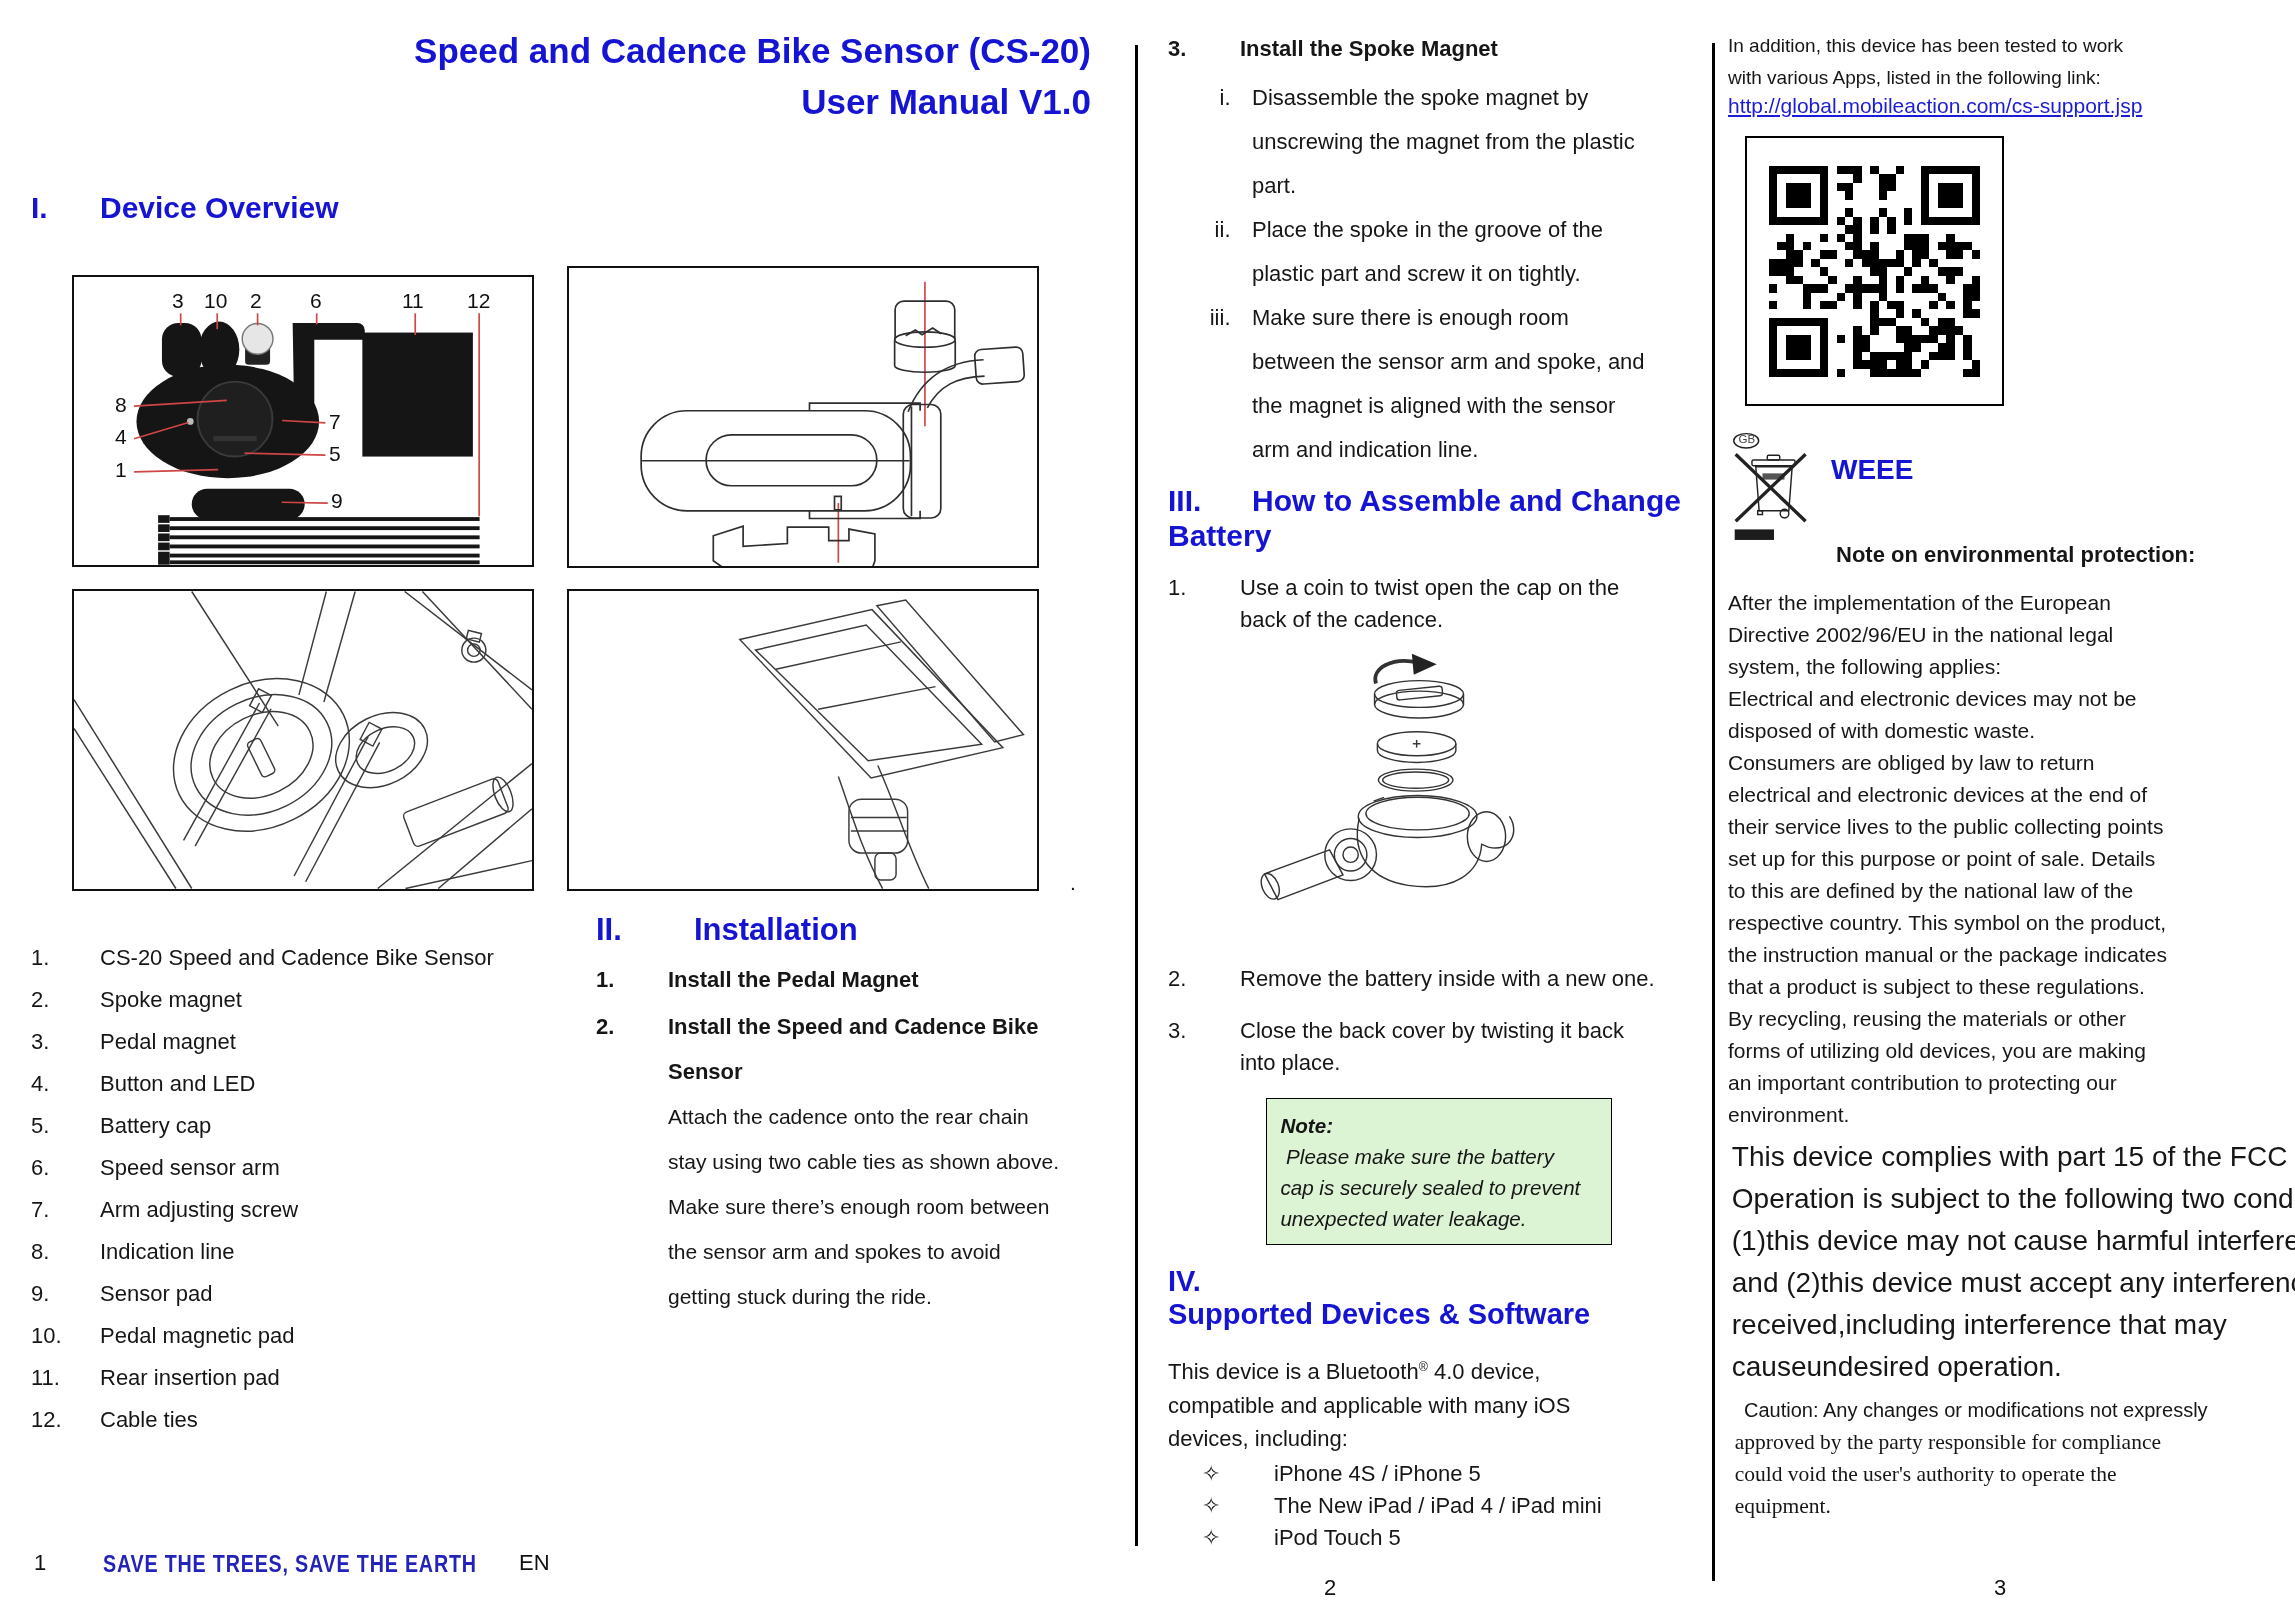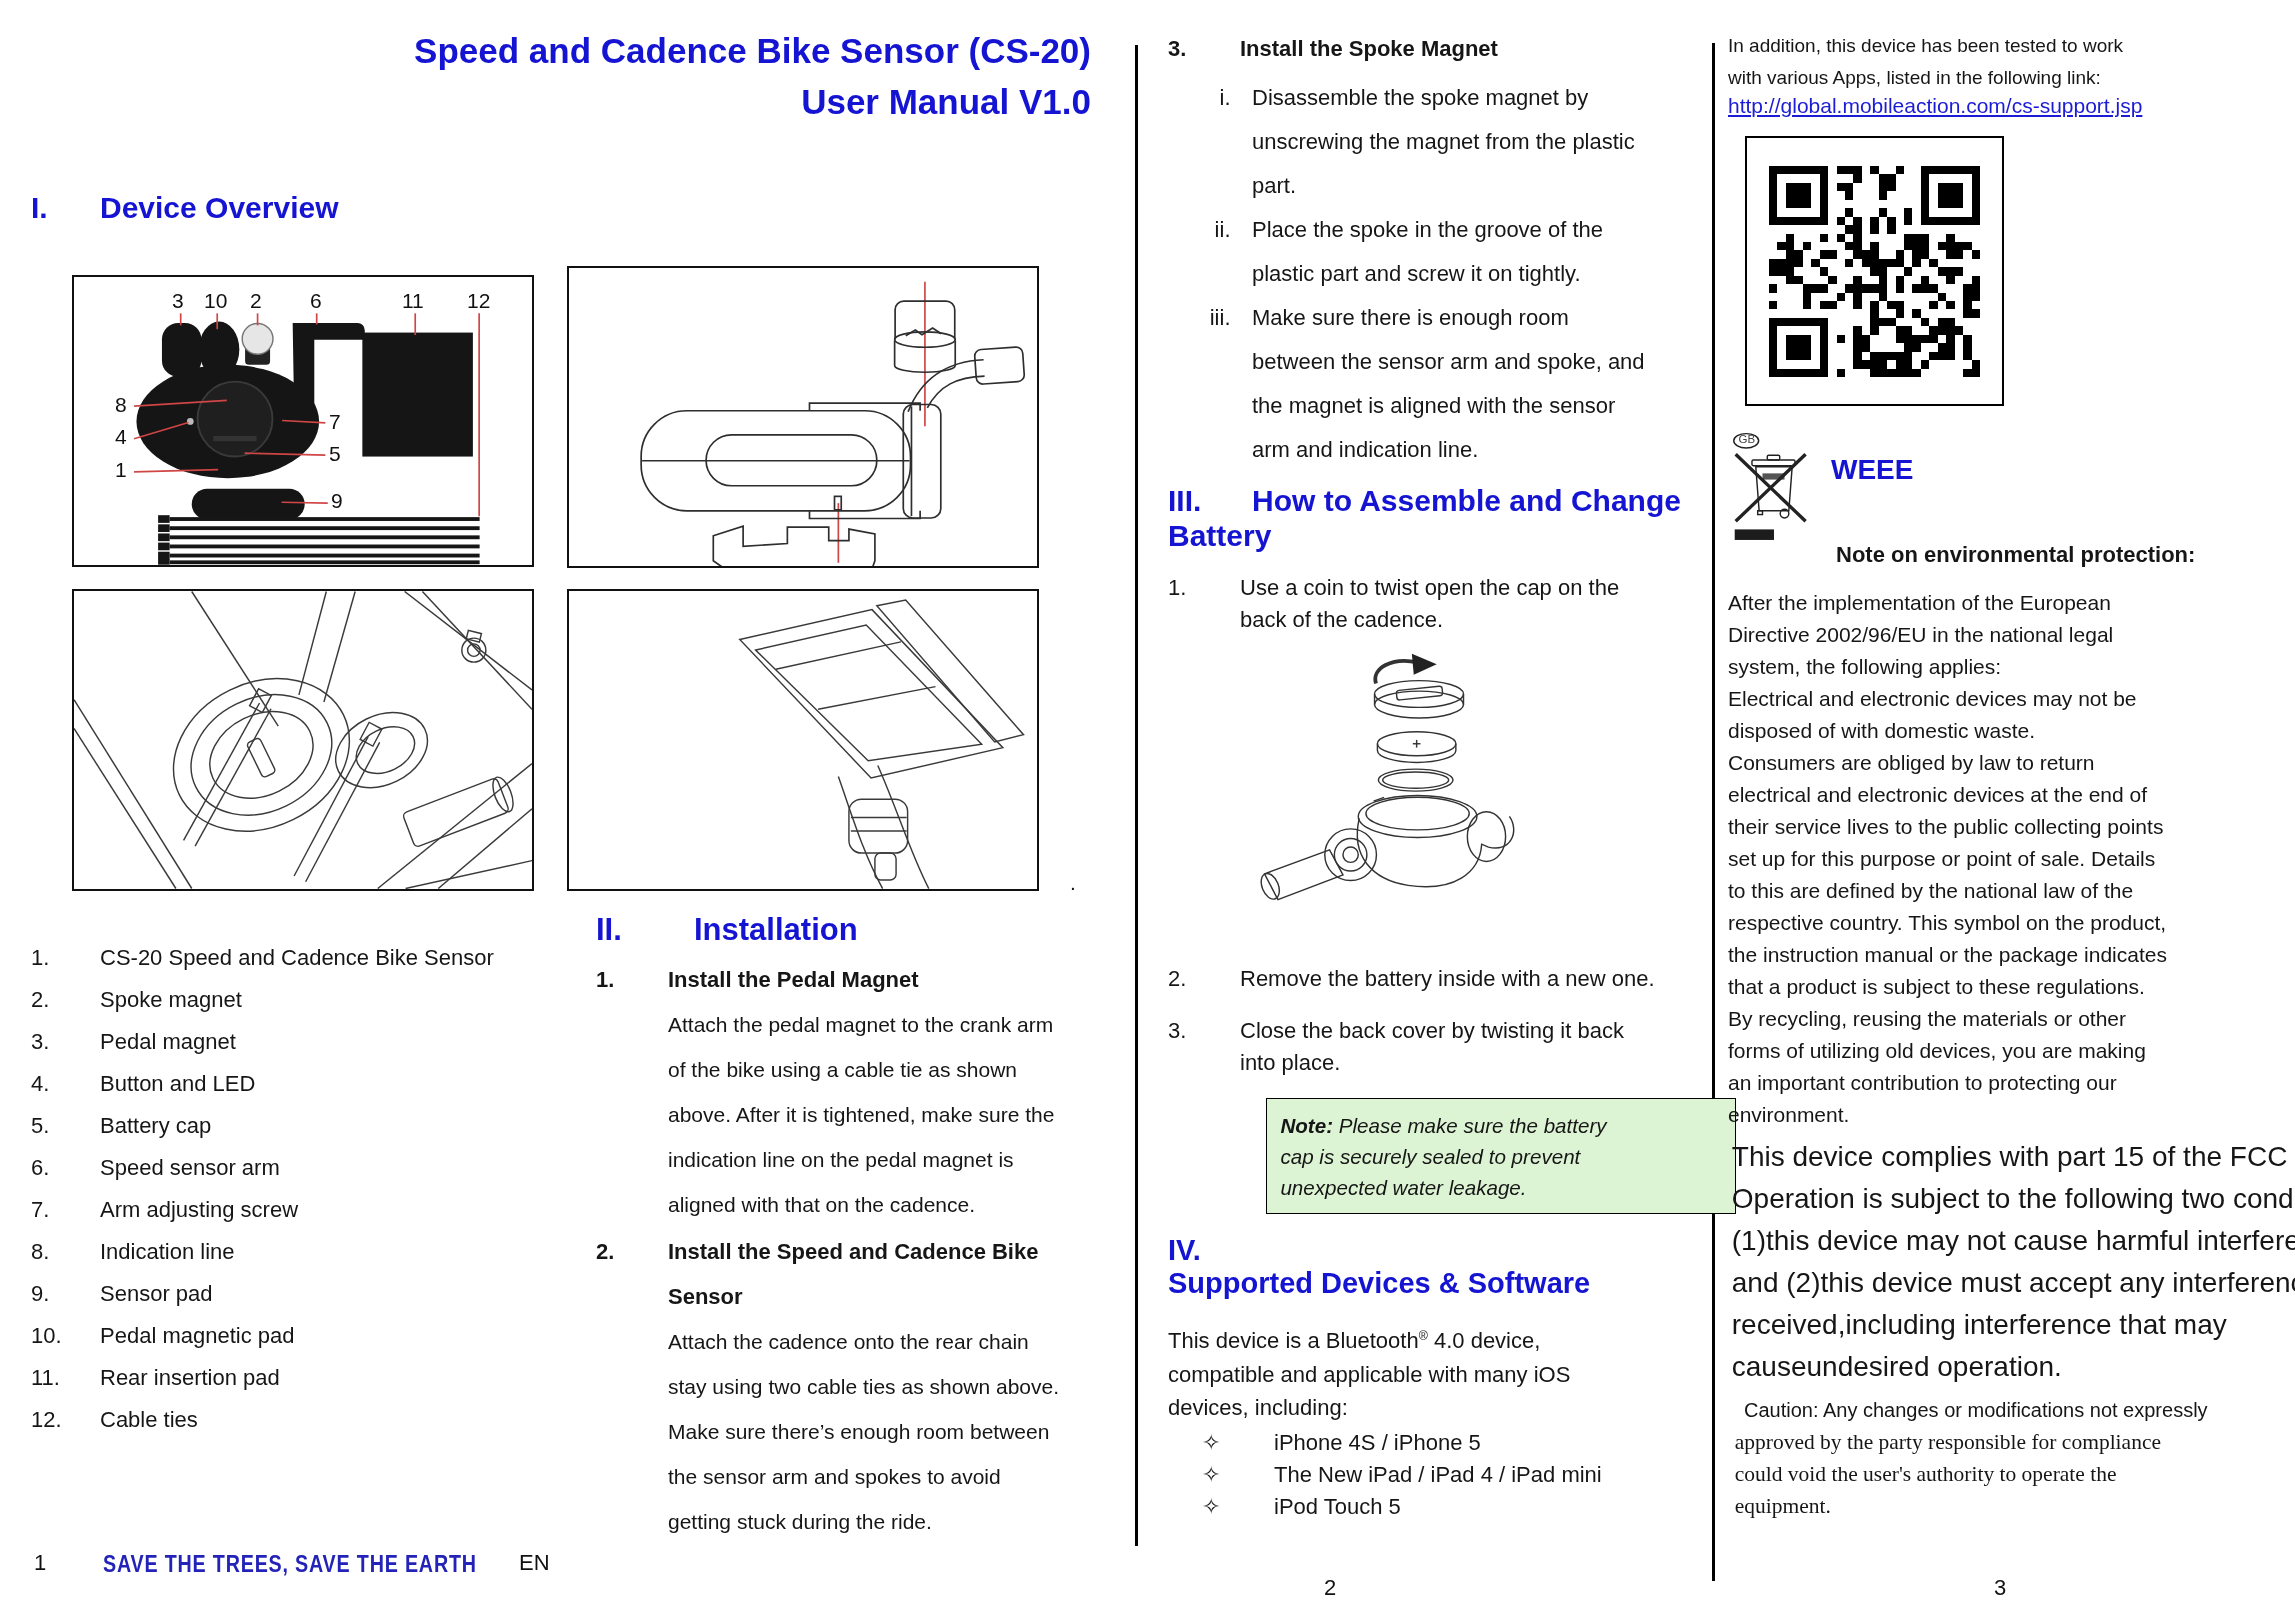--- a/index.html
+++ b/index.html
@@ -29,21 +29,21 @@
   .irow{display:flex;}
   .irow .inum{width:72px;flex:none;font-weight:bold;font-size:22px;line-height:45px;}
   .ititle{font-weight:bold;font-size:22px;line-height:45px;}
   
   .romanrow{display:flex;margin-left:21.5px;}
   .romanrow .rn{width:41px;flex:none;text-align:right;margin-right:21.5px;font-size:22px;line-height:44px;}
   .romanrow .rb{font-size:22px;line-height:44px;}
   .steprow{display:flex;}
   .steprow .sn{width:72px;flex:none;font-size:22px;line-height:32px;}
   .steprow .sb{font-size:22px;line-height:32px;}
-  .notebox{margin-left:98px;width:470px;background:#dcf3d4;border:1.9px solid #000;
+  .notebox{margin-left:98px;width:346px;background:#dcf3d4;border:1.9px solid #000;
            padding:10.5px 13.4px;font-style:italic;font-size:20.6px;line-height:31px;box-sizing:border-box;}
   .bulletrow{display:flex;margin-left:34px;font-size:22px;line-height:32px;}
   .bulletrow .bstar{width:72px;flex:none;}
   
   .p3intro{font-size:19px;line-height:32px;}
   .link{color:#1c1cd6;text-decoration:underline;font-size:21px;}
   .qrbox{margin-top:18px;margin-left:17px;width:259px;height:270px;border:2.4px solid #000;
          display:flex;align-items:center;justify-content:center;box-sizing:border-box;}
   .env{font-size:21px;line-height:32px;}
   .fcc{font-size:28px;line-height:42px;}
@@ -263,25 +263,20 @@
 
 <div class="abs" style="left:596px;top:912px;width:536px;">
   <div class="h1row" style="font-size:31px;">
     <span class="hnum" style="width:98px;">II.</span>
     <span>Installation</span>
   </div>
   <div class="irow" style="margin-top:8.6px;">
     <span class="inum">1.</span>
     <div>
       <div class="ititle">Install the Pedal Magnet</div>
-      <div class="inst pre">Attach the pedal magnet to the crank arm
-of the bike using a cable tie as shown
-above. After it is tightened, make sure the
-indication line on the pedal magnet is
-aligned with that on the cadence.</div>
     </div>
   </div>
   <div class="irow" style="margin-top:2.9px;">
     <span class="inum">2.</span>
     <div>
       <div class="ititle pre">Install the Speed and Cadence Bike
 Sensor</div>
       <div class="inst pre">Attach the cadence onto the rear chain
 stay using two cable ties as shown above.
 Make sure there’s enough room between

